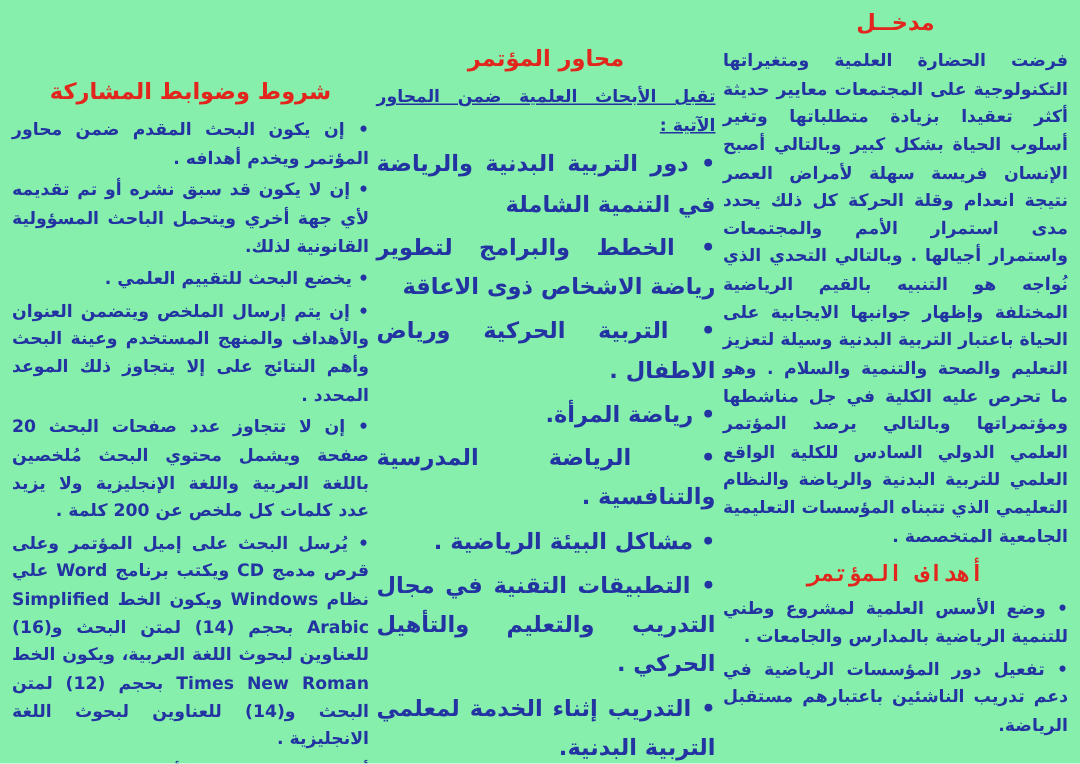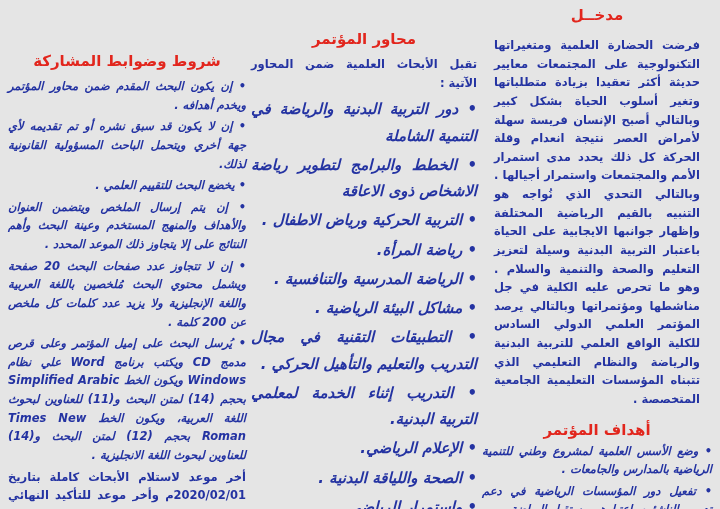--- a/index.html
+++ b/index.html
@@ -5,54 +5,54 @@
   :root{
     --red:#e2261d;
     --blue:#2433a2;
     --logo-blue:#2b3f9e;
     --logo-red:#e1261c;
     --logo-yellow:#f2e637;
   }
   html,body{margin:0;padding:0;background:#fff;}
   .page{
     position:relative;width:720px;height:509px;overflow:hidden;
-    background:#e5e5e5;direction:rtl;
+    background:#86efac;direction:rtl;
     font-family:"DejaVu Sans",sans-serif;font-weight:bold;color:var(--blue);
   }
   .col{position:absolute;font-size:11.5px;line-height:1.62;text-align:justify;text-align-last:right;}
   .col-intro{top:6px;right:8px;width:230px;}
   .col-axes{top:30px;right:243px;width:226px;}
   .col-conditions{top:52px;left:8px;width:238px;}
   .section-title{
     color:var(--red);font-size:15px;line-height:1.2;text-align:center;text-align-last:center;
     margin:0 0 7px 0;font-weight:bold;
   }
-  .lead{margin:0 0 4px 0;}
-  p.body-text{margin:12px;}
+  .lead{margin:0 0 4px 0;text-decoration:underline;}
+  p.body-text{margin:0;}
   ul.bullet-list{margin:0;padding:0;list-style:none;}
-  ul.bullet-list li{margin:0 0 3px 0;font-style:italic;}
+  ul.bullet-list li{margin:0 0 3px 0;}
   ul.bullet-list li::before{content:"\2022\00a0";color:var(--blue);}
   .objectives-block{margin-top:9px;}
   .deadlines{margin:2px 0 0 0;}
   
   .logo-stack{width:188px;margin:6px auto 0;direction:ltr;}
   .logo-main svg,.logo-reflection svg{display:block;}
   .sr-only{position:absolute;width:1px;height:1px;overflow:hidden;clip:rect(0 0 0 0);}
 </style>
 </head>
 <body>
 
 <div class="page">
 
   <div class="col col-intro">
     <h2 class="section-title">مدخــل</h2>
     <p class="body-text">فرضت الحضارة العلمية ومتغيراتها التكنولوجية على المجتمعات معايير حديثة أكثر تعقيدا بزيادة متطلباتها وتغير أسلوب الحياة بشكل كبير وبالتالي أصبح الإنسان فريسة سهلة لأمراض العصر نتيجة انعدام وقلة الحركة كل ذلك يحدد مدى استمرار الأمم والمجتمعات واستمرار أجيالها . وبالتالي التحدي الذي نُواجه هو التنبيه بالقيم الرياضية المختلفة وإظهار جوانبها الايجابية على الحياة باعتبار التربية البدنية وسيلة لتعزيز التعليم والصحة والتنمية والسلام . وهو ما تحرص عليه الكلية في جل مناشطها ومؤتمراتها وبالتالي يرصد المؤتمر العلمي الدولي السادس للكلية الواقع العلمي للتربية البدنية والرياضة والنظام التعليمي الذي تتبناه المؤسسات التعليمية الجامعية المتخصصة .</p>
 
     <div class="objectives-block">
-      <h2 class="section-title" style="margin-bottom:3px;">أهداف المؤتمر</h2>
+      <h2 class="section-title" style="margin-bottom:3px;font-family:Liberation Mono, monospace;">أهداف المؤتمر</h2>
       <ul class="bullet-list">
         <li>وضع الأسس العلمية لمشروع وطني للتنمية الرياضية بالمدارس والجامعات .</li>
         <li>تفعيل دور المؤسسات الرياضية في دعم تدريب الناشئين باعتبارهم مستقبل الرياضة.</li>
 
       </ul>
     </div>
   </div>
 
   <div class="col col-axes">
     <h2 class="section-title">محاور المؤتمر</h2>
@@ -110,18 +110,18 @@
   </div>
 
   <div class="col col-conditions">
     <h2 class="section-title">شروط وضوابط المشاركة</h2>
     <ul class="bullet-list">
       <li>إن يكون البحث المقدم ضمن محاور المؤتمر ويخدم أهدافه .</li>
       <li>إن لا يكون قد سبق نشره أو تم تقديمه لأي جهة أخري ويتحمل الباحث المسؤولية القانونية لذلك.</li>
       <li>يخضع البحث للتقييم العلمي .</li>
       <li>إن يتم إرسال الملخص ويتضمن العنوان والأهداف والمنهج المستخدم وعينة البحث وأهم النتائج على إلا يتجاوز ذلك الموعد المحدد .</li>
       <li>إن لا تتجاوز عدد صفحات البحث 20 صفحة ويشمل محتوي البحث مُلخصين باللغة العربية واللغة الإنجليزية ولا يزيد عدد كلمات كل ملخص عن 200 كلمة .</li>
-      <li>يُرسل البحث على إميل المؤتمر وعلى قرص مدمج CD ويكتب برنامج Word علي نظام Windows ويكون الخط Simplified Arabic بحجم (14) لمتن البحث و(11) للعناوين لبحوث اللغة العربية، ويكون الخط Times New Roman بحجم (12) لمتن البحث و(14) للعناوين لبحوث اللغة الانجليزية .</li>
+      <li>يُرسل البحث على إميل المؤتمر وعلى قرص مدمج CD ويكتب برنامج Word علي نظام Windows ويكون الخط Simplified Arabic بحجم (14) لمتن البحث و(16) للعناوين لبحوث اللغة العربية، ويكون الخط Times New Roman بحجم (12) لمتن البحث و(14) للعناوين لبحوث اللغة الانجليزية .</li>
     </ul>
     <p class="deadlines">أخر موعد لاستلام الأبحاث كاملة بتاريخ 2020/02/01م وأخر موعد للتأكيد النهائي على المشاركة سيكون بتاريخ 2020/02/20م.</p>
   </div>
 
 </div>
 
 </body></html>

